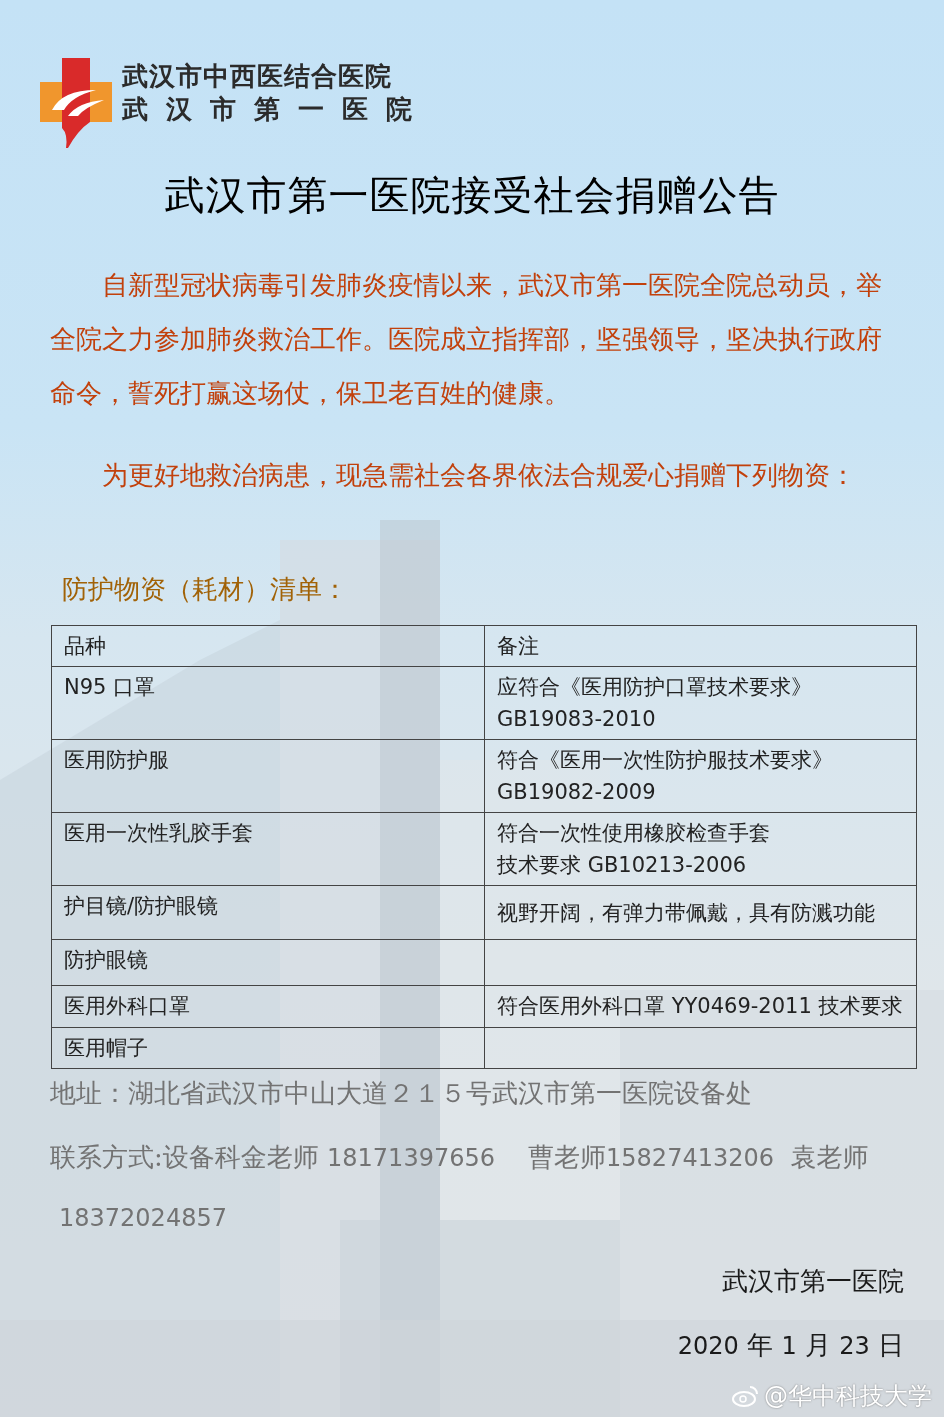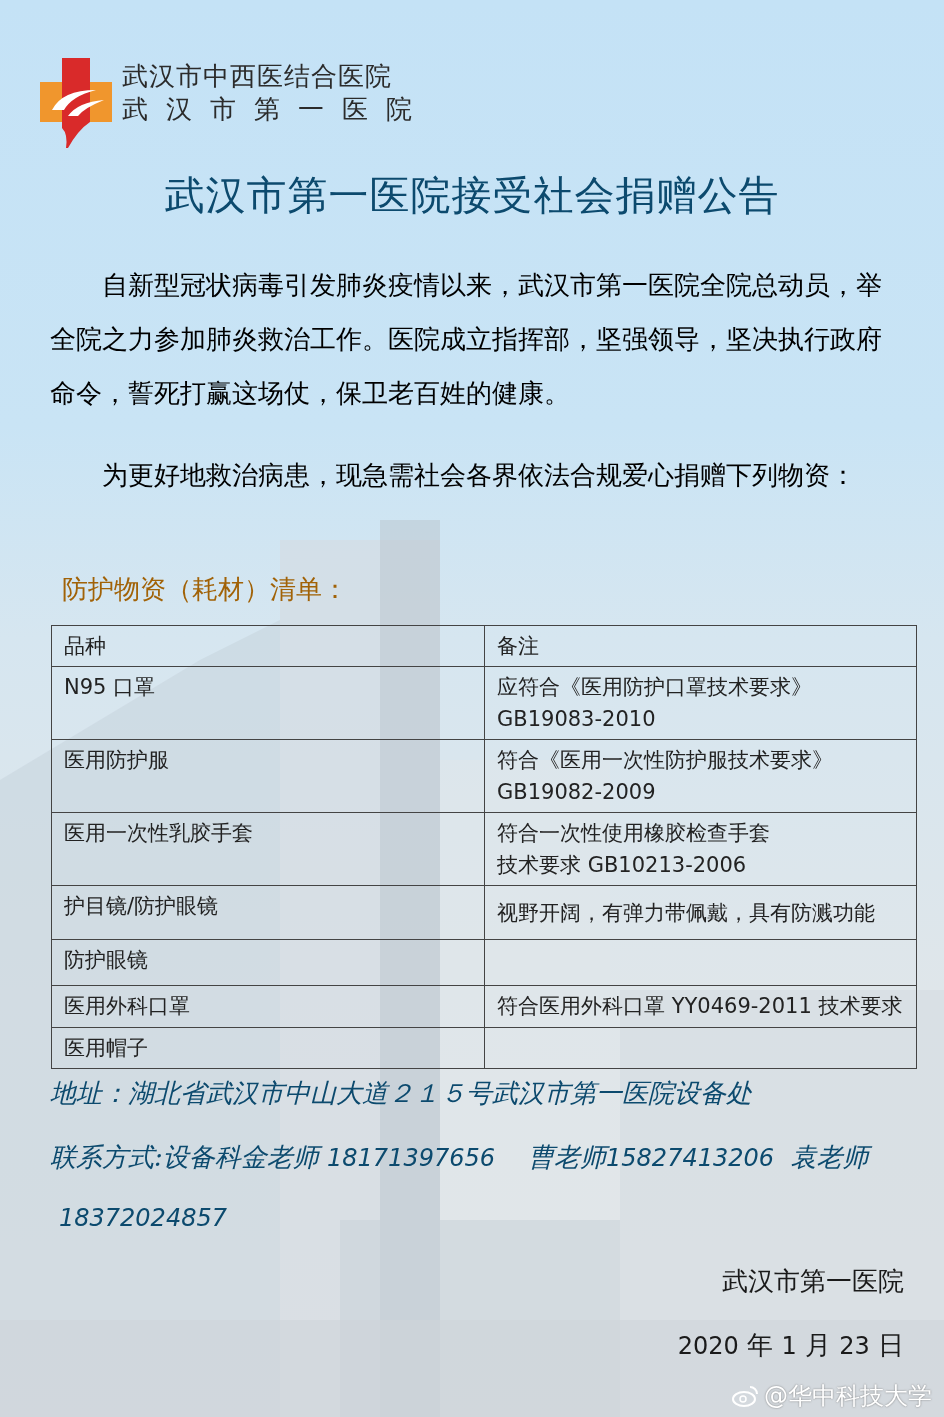--- a/index.html
+++ b/index.html
@@ -7,36 +7,36 @@
     width:944px; height:1417px; position:relative; overflow:hidden;
     font-family: "DejaVu Serif", "Liberation Serif", serif;
     color:#1a1a1a;
     background: linear-gradient(180deg, #c4e2f6 0%, #c9e4f5 30%, #d6e6f0 45%, #dfe6ea 70%, #e4e6e8 100%);
   }
   .bg-building {
     position:absolute; left:0; top:520px; width:944px; height:897px;
     pointer-events:none;
   }
   .logo { position:absolute; left:38px; top:50px; width:90px; height:100px; }
-  .logo-text { position:absolute; left:122px; top:60px; font-family:"DejaVu Sans", sans-serif; font-weight:normal; color:#2b2b2b; }
+  .logo-text { position:absolute; left:122px; top:60px; font-family:"DejaVu Sans", sans-serif; font-weight:bold; color:#2b2b2b; }
   .logo-line1 { font-size:26px; letter-spacing:1px; line-height:32px; }
   .logo-line2 { font-size:26px; letter-spacing:18px; line-height:34px; }
   .title { position:absolute; left:0; width:944px; top:168px; text-align:center;
-    font-family:Liberation Serif, serif; font-size:40px; color:#0c4a6e; letter-spacing:1px; }
-  .para { position:absolute; left:50px; width:850px; font-size:26px; line-height:54px; color:#000000; }
+    font-family:Liberation Serif, serif; font-size:40px; color:#000000; letter-spacing:1px; }
+  .para { position:absolute; left:50px; width:850px; font-size:26px; line-height:54px; color:#c2410c; }
   .p1 { top:258px; text-indent:52px; }
   .p2 { top:448px; text-indent:52px; }
   .list-title { position:absolute; left:62px; top:572px; font-size:26px; color:#a16207; }
   table.items {
     position:absolute; left:51px; top:625px; width:866px; border-collapse:collapse;
     font-family:"DejaVu Sans", sans-serif; font-size:21px; color:#222;
   }
   table.items td { border:1.5px solid #444; vertical-align:top; padding:4px 12px; line-height:32px; }
   table.items td.c1 { width:408px; }
-  .footer-line { position:absolute; left:50px; font-size:26px; color:#0c4a6e;font-style:italic; }
+  .footer-line { position:absolute; left:50px; font-size:26px; color:#737373; }
   .addr { top:1076px; }
   .contact { top:1140px; }
   .contact .num { font-family:"DejaVu Sans", sans-serif; font-size:24px; }
   .phone3 { top:1204px; font-family:"DejaVu Sans", sans-serif; font-size:24px;margin-left:9px; }
   .sign { position:absolute; right:40px; top:1264px; font-size:26px; }
   .date { position:absolute; right:40px; top:1328px; font-size:26px; }
   .date .num { font-family:"DejaVu Sans", sans-serif; font-size:24px; }
   .watermark { position:absolute; right:12px; top:1380px; font-family:"DejaVu Sans", sans-serif; font-size:24px; color:#ffffff; text-shadow:0 0 2px #777; display:flex; align-items:center; gap:4px; }
 </style>
 </head>

